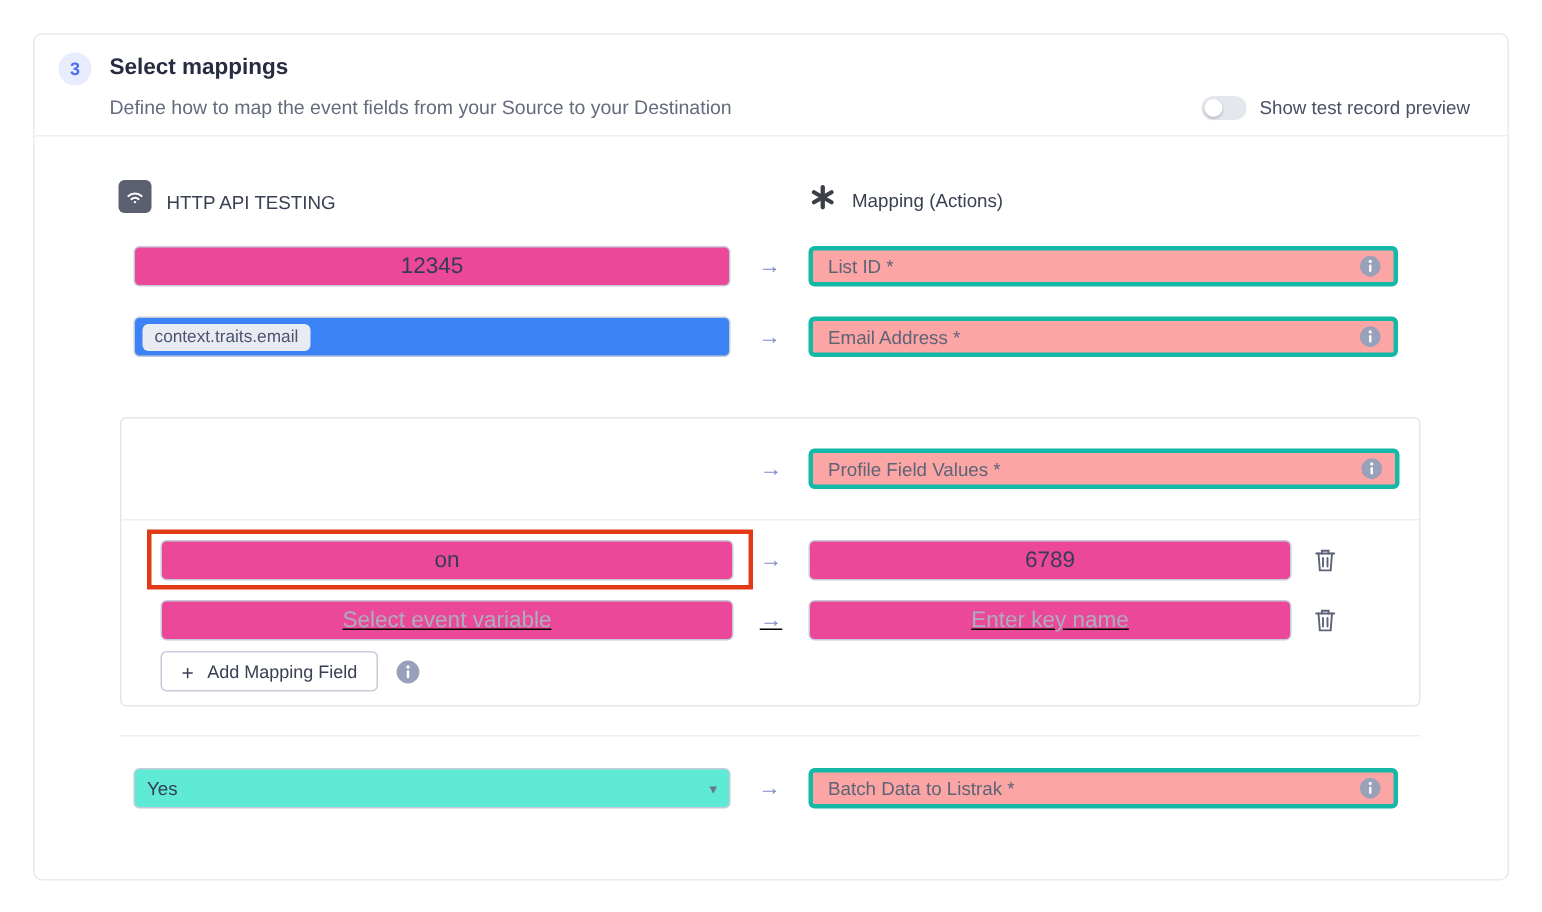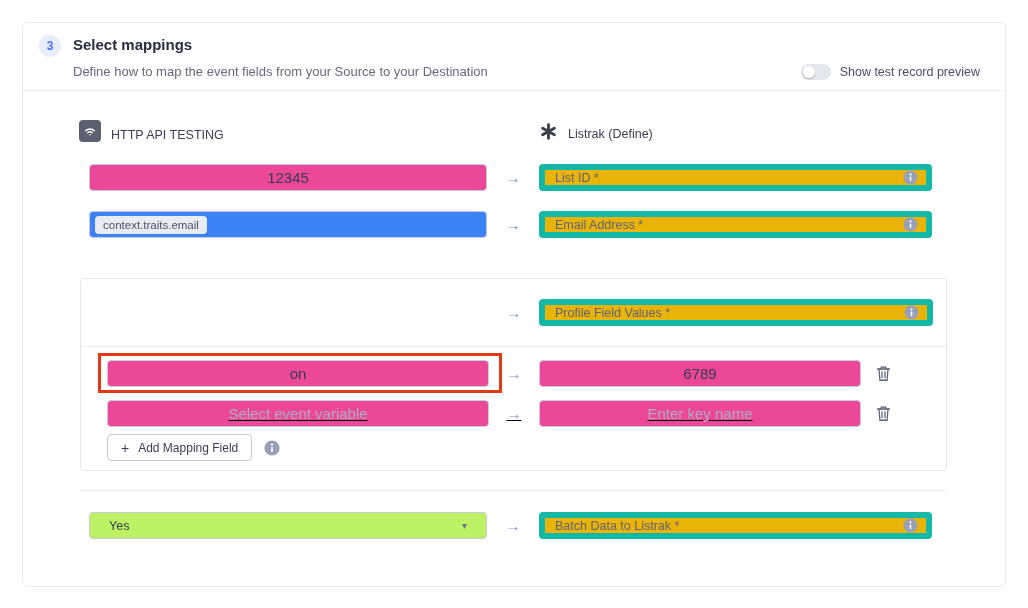--- a/index.html
+++ b/index.html
@@ -43,29 +43,29 @@
     height:27px; width:100%; border:1px solid #c6cbd9; border-radius:4px; background:#ec4899;
     font-family:"Liberation Sans", sans-serif; font-size:15px; color:#363c52; padding:0 10px; outline:none;text-align:center;
   }
   .input::placeholder { color:#a9aec0; }
   .chip-holder {
     height:27px; width:100%; border:1px solid #c6cbd9; border-radius:4px; background:#3b82f6;
     display:flex; align-items:center; padding:0 5px;
   }
   .chip { background:#e9ebf2; border-radius:4px; padding:3px 8px; font-size:11.5px; color:#4d5370; }
   .gray-field {
-    height:27px; width:100%; background:#eab308; border:6px solid #14b8a6; border-radius:4px;
+    height:27px; width:100%; background:#fca5a5; border:3px solid #14b8a6; border-radius:4px;
     display:flex; align-items:center; justify-content:space-between; padding:0 8px 0 10px;
     font-size:12.5px; color:#5d6477;
   }
   .arrow { text-align:center; color:#7d88c9; font-size:15px; font-weight:600; }
 
   .select {
-    height:27px; width:100%; border:1px solid #c6cbd9; border-radius:4px; background:#bef264;
-    display:flex; align-items:center; justify-content:space-between; padding:0 19px;
+    height:27px; width:100%; border:1px solid #c6cbd9; border-radius:4px; background:#5eead4;
+    display:flex; align-items:center; justify-content:space-between; padding:0 8px;
     font-size:12.5px; color:#363c52; cursor:pointer;
   }
   .caret { color:#6b7390; font-size:10px; }
 
   
   .inner-box { position:absolute; left:57px; top:255px; width:867px; height:193px; border:1px solid #e3e6ec; border-radius:4px; background:#fff; }
   .box-row { position:absolute; left:26px; display:grid; align-items:center; }
   .profile-row { top:20px; width:826px; grid-template-columns:382px 50px 394px; }
   .box-divider { position:absolute; left:0; top:67px; width:100%; height:1px; background:#edeff3; }
   .kv-row { width:925px; grid-template-columns:382px 50px 322px 44px; }
@@ -116,21 +116,21 @@
     </div>
     <div></div>
     <div class="partner">
       <span style="display:flex;">
         <svg width="19" height="19" viewBox="0 0 24 24" stroke="#3a3f48" stroke-width="3.6" stroke-linecap="round">
           <line x1="12" y1="3.5" x2="12" y2="20.5"></line>
           <line x1="4.6" y1="7.8" x2="19.4" y2="16.2"></line>
           <line x1="4.6" y1="16.2" x2="19.4" y2="7.8"></line>
         </svg>
       </span>
-      <span>Listrak (Define)</span>
+      <span>Mapping (Actions)</span>
     </div>
   </div>
 
   <div class="row row-listid">
     <input class="input" value="12345" style="">
     <div class="arrow">→</div>
     <div class="gray-field">
       <span>List ID *</span>
       <span style="display:flex;">
         <svg width="15" height="15" viewBox="0 0 16 16">

